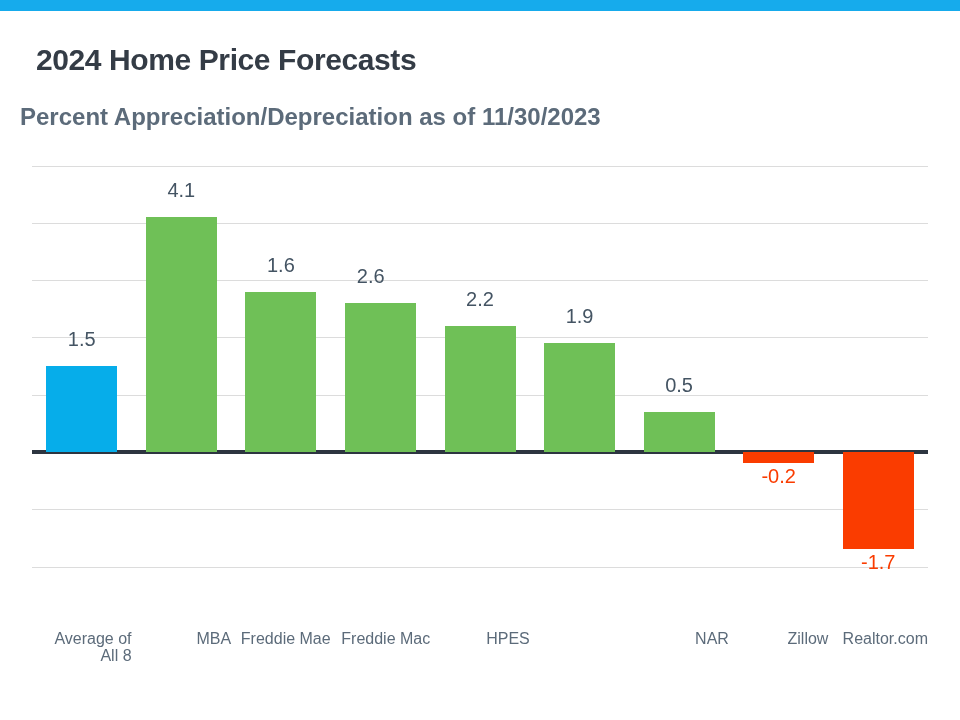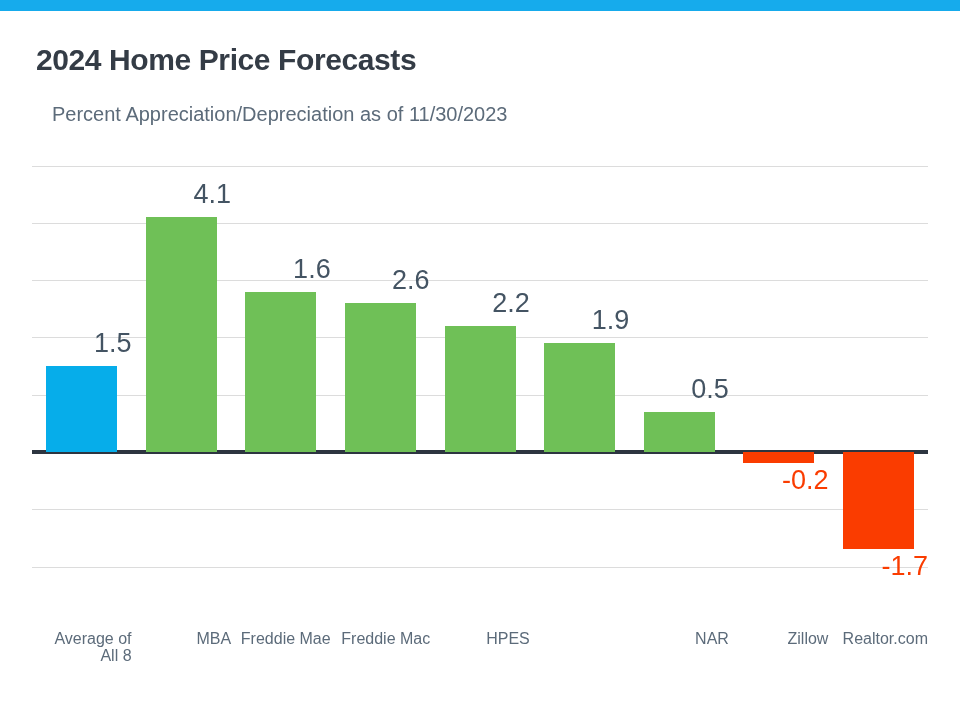--- a/index.html
+++ b/index.html
@@ -37,24 +37,24 @@
     left: 36px;
     top: 43px;
     font-size: 30px;
     font-weight: bold;
     color: #343C46;
     letter-spacing: -0.4px;
     white-space: nowrap;
   }
   .subtitle {
     position: absolute;
-    left: 52px;
+    left: 20px;
     top: 103px;
-    font-size: 20px;
-    font-weight: normal;
+    font-size: 24px;
+    font-weight: bold;
     color: #5C6B7A;
     white-space: nowrap;
   }
 
   
   .plot {
     position: absolute;
     left: 32px;
     top: 155px;
     width: 896px;
@@ -86,22 +86,22 @@
     height: 473px;
   }
   .bar {
     position: absolute;
     box-sizing: border-box;
   }
 
   
   .value-label {
     position: absolute;
-    text-align: right;
-    font-size: 27px;
+    text-align: center;
+    font-size: 20px;
     color: #445463;
     white-space: nowrap;
   }
   .value-label.neg {
     color: #FA3C00;
   }
 
   
   .axis-labels {
     position: absolute;
@@ -147,21 +147,21 @@
         <div class="bar" style="left: 412.5px; top: 170.94px; width: 71px; height: 126.06px; background: rgb(111, 192, 87);"></div>
         <div class="bar" style="left: 512.056px; top: 188.13px; width: 71px; height: 108.87px; background: rgb(111, 192, 87);"></div>
         <div class="bar" style="left: 611.611px; top: 256.89px; width: 71px; height: 40.11px; background: rgb(111, 192, 87);"></div>
         <div class="bar" style="left: 711.167px; top: 297px; width: 71px; height: 11.46px; background: rgb(250, 60, 0);"></div>
         <div class="bar" style="left: 810.722px; top: 297px; width: 71px; height: 97.41px; background: rgb(250, 60, 0);"></div>
       </div>
     <div id="value-labels">
         <div class="value-label" style="left: 0px; width: 99.5556px; top: 173.05px;">1.5</div>
         <div class="value-label" style="left: 99.5556px; width: 99.5556px; top: 24.07px;">4.1</div>
         <div class="value-label" style="left: 199.111px; width: 99.5556px; top: 98.56px;">1.6</div>
-        <div class="value-label" style="left: 298px; width: 99.5556px; top: 110.02px;">2.6</div>
+        <div class="value-label" style="left: 289px; width: 99.5556px; top: 110.02px;">2.6</div>
         <div class="value-label" style="left: 398.222px; width: 99.5556px; top: 132.94px;">2.2</div>
         <div class="value-label" style="left: 497.778px; width: 99.5556px; top: 150.13px;">1.9</div>
         <div class="value-label" style="left: 597.333px; width: 99.5556px; top: 218.89px;">0.5</div>
         <div class="value-label neg" style="left: 696.889px; width: 99.5556px; top: 310.46px;">-0.2</div>
         <div class="value-label neg" style="left: 796.444px; width: 99.5556px; top: 396.41px;">-1.7</div>
       </div>
   </div>
 
   <div class="axis-labels" id="axis-labels">
       <div class="axis-label" style="left: 0px; width: 99.5556px; top: 0px;">

